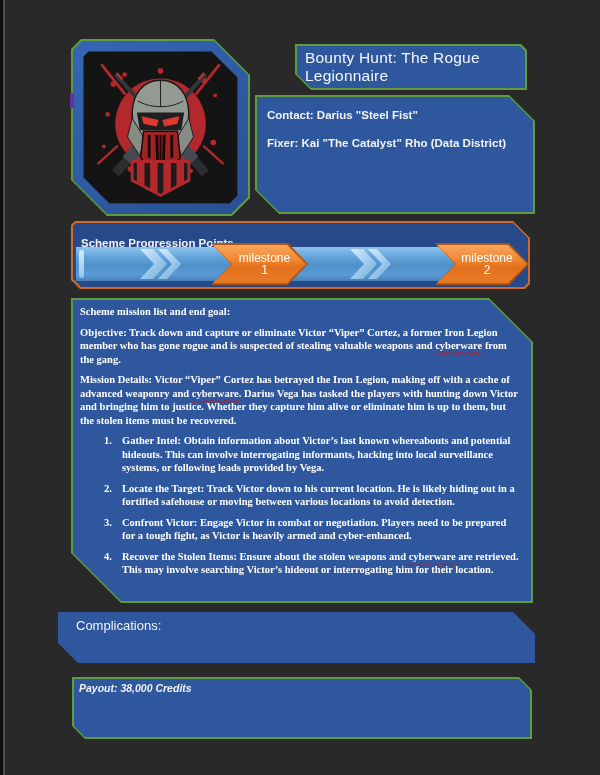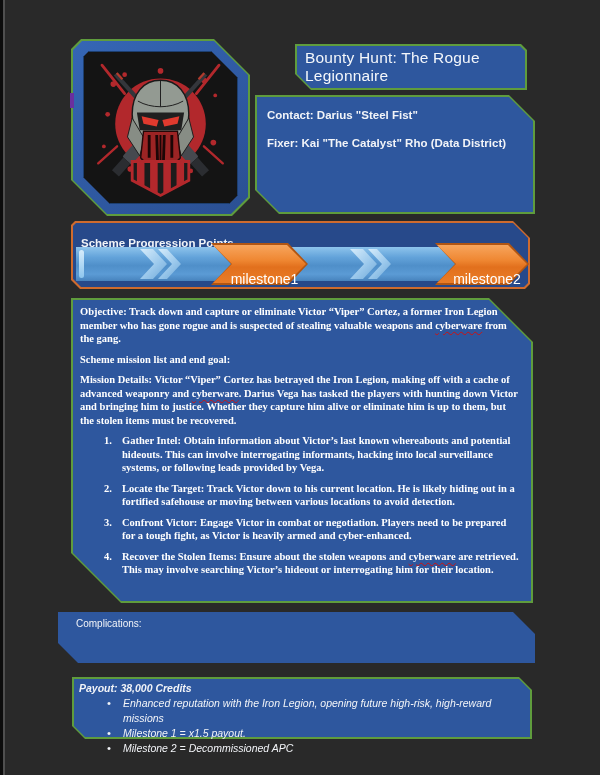--- a/index.html
+++ b/index.html
@@ -67,43 +67,43 @@
     clip-path:polygon(0 0,13px 0,27px 50%,13px 100%,0 100%,14px 50%);
     background:linear-gradient(135deg,#d6ecfb 0%,#9cc9ec 55%,#6fa8d8 100%);
     filter:drop-shadow(2px 2px 0 rgba(26,61,105,.55));}
   .sep.thin{clip-path:polygon(0 0,9px 0,23px 50%,9px 100%,0 100%,14px 50%);width:23px;}
   .milestone{position:absolute;top:0;height:42px;}
   .chev-outer{position:absolute;inset:0;background:#b05513;
     clip-path:polygon(0 0,calc(100% - 20px) 0,100% 50%,calc(100% - 20px) 100%,0 100%,20px 50%);}
   .chev-inner{position:absolute;inset:2px;
     background:linear-gradient(180deg,#f7a55d 0%,#ef8732 40%,#e2701d 58%,#ea7c27 100%);
     clip-path:polygon(0 0,calc(100% - 19px) 0,100% 50%,calc(100% - 19px) 100%,0 100%,19px 50%);}
-  .milestone .label{position:absolute;inset:0;padding-left:10px;display:flex;flex-direction:row;
-    align-items:flex-end;justify-content:center;font-size:14px;line-height:12px;color:#fff;}
+  .milestone .label{position:absolute;inset:0;padding-left:10px;display:flex;flex-direction:column;
+    align-items:center;justify-content:center;font-size:12px;line-height:12px;color:#fff;}
 
   
   .mission-box{left:71px;top:298px;width:462px;height:305px;}
   .mission-box .rim{background:var(--border-green);
     clip-path:polygon(0 0,calc(100% - 44px) 0,100% 44px,100% 100%,50px 100%,0 calc(100% - 50px));}
   .mission-box .fill{background:var(--panel-blue);
     clip-path:polygon(0 0,calc(100% - 42px) 0,100% 42px,100% 100%,48px 100%,0 calc(100% - 48px));}
   .mission-text{position:absolute;left:9px;top:7px;right:11px;bottom:4px;
     font-family:"Liberation Serif",serif;font-weight:bold;font-size:10.5px;line-height:13.5px;color:#fff;}
   .mission-text p{margin:0 0 7px 0;}
   ol.steps{list-style:none;counter-reset:step;margin:0 0 5px 24px;padding:0;}
   ol.steps li{counter-increment:step;position:relative;padding-left:18px;margin-bottom:7px;}
   ol.steps li::before{content:counter(step) ".";position:absolute;left:0;top:0;}
   .sp{text-decoration:underline;text-decoration-style:wavy;text-decoration-color:var(--misspell-red);
       text-decoration-thickness:1px;text-underline-offset:2px;}
 
   
   .complications-box{left:58px;top:612px;width:477px;height:51px;}
   .complications-box .one{position:absolute;inset:0;background:var(--panel-blue);
     clip-path:polygon(0 0,calc(100% - 22px) 0,100% 22px,100% 100%,20px 100%,0 calc(100% - 20px));}
-  .complications-label{position:absolute;left:18px;top:6px;font-size:10px;}
+  .complications-label{position:absolute;left:18px;top:6px;font-size:13px;}
 
   
   .payout-box{left:72px;top:677px;width:460px;height:62px;font-style:italic;}
   .payout-box .rim{background:var(--border-green);
     clip-path:polygon(0 0,calc(100% - 13px) 0,100% 13px,100% 100%,13px 100%,0 calc(100% - 13px));}
   .payout-box .fill{background:var(--panel-blue);
     clip-path:polygon(0 0,calc(100% - 11px) 0,100% 11px,100% 100%,11px 100%,0 calc(100% - 11px));}
   .payout-content{position:absolute;left:7px;top:4px;right:6px;font-size:10.5px;}
   .payout-heading{font-weight:bold;line-height:14px;}
   ul.payout-bullets{list-style:none;margin:1px 0 0 28px;padding:0;}
@@ -242,42 +242,37 @@
           <span>2</span>
         </div>
       </div>
     </div>
   </div>
 
   <div class="panel mission-box">
     <div class="rim"></div>
     <div class="fill"></div>
     <div class="mission-text">
+      <p>Scheme mission list and end goal:</p>
       <p><span>Objective: Track down and capture or eliminate Victor “Viper” Cortez, a former Iron Legion member who has gone rogue and is suspected of stealing valuable weapons and </span><span class="sp">cyberware</span><span> from the gang.</span></p>
-      <p>Scheme mission list and end goal:</p>
       <p><span>Mission Details: Victor “Viper” Cortez has betrayed the Iron Legion, making off with a cache of advanced weaponry and </span><span class="sp">cyberware</span><span>. Darius Vega has tasked the players with hunting down Victor and bringing him to justice. Whether they capture him alive or eliminate him is up to them, but the stolen items must be recovered.</span></p>
       <ol class="steps">
         <li><span>Gather Intel: Obtain information about Victor’s last known whereabouts and potential hideouts. This can involve interrogating informants, hacking into local surveillance systems, or following leads provided by Vega.</span></li>
         <li><span>Locate the Target: Track Victor down to his current location. He is likely hiding out in a fortified safehouse or moving between various locations to avoid detection.</span></li>
         <li><span>Confront Victor: Engage Victor in combat or negotiation. Players need to be prepared for a tough fight, as Victor is heavily armed and cyber-enhanced.</span></li>
         <li><span>Recover the Stolen Items: Ensure about the stolen weapons and </span><span class="sp">cyberware</span><span> are retrieved. This may involve searching Victor’s hideout or interrogating him for their location.</span></li>
       </ol>
     </div>
   </div>
 
   <div class="panel complications-box">
     <div class="one"></div>
     <div class="complications-label">Complications:</div>
   </div>
 
   <div class="panel payout-box">
     <div class="rim"></div>
     <div class="fill"></div>
     <div class="payout-content">
       <div class="payout-heading">Payout: 38,000 Credits</div>
-      <ul class="payout-bullets">
-        <li>Enhanced reputation with the Iron Legion, opening future high-risk, high-reward missions</li>
-        <li>Milestone 1 = x1.5 payout.</li>
-        <li>Milestone 2 = Decommissioned APC</li>
-      </ul>
     </div>
   </div>
 </div>
 
 </body></html>

